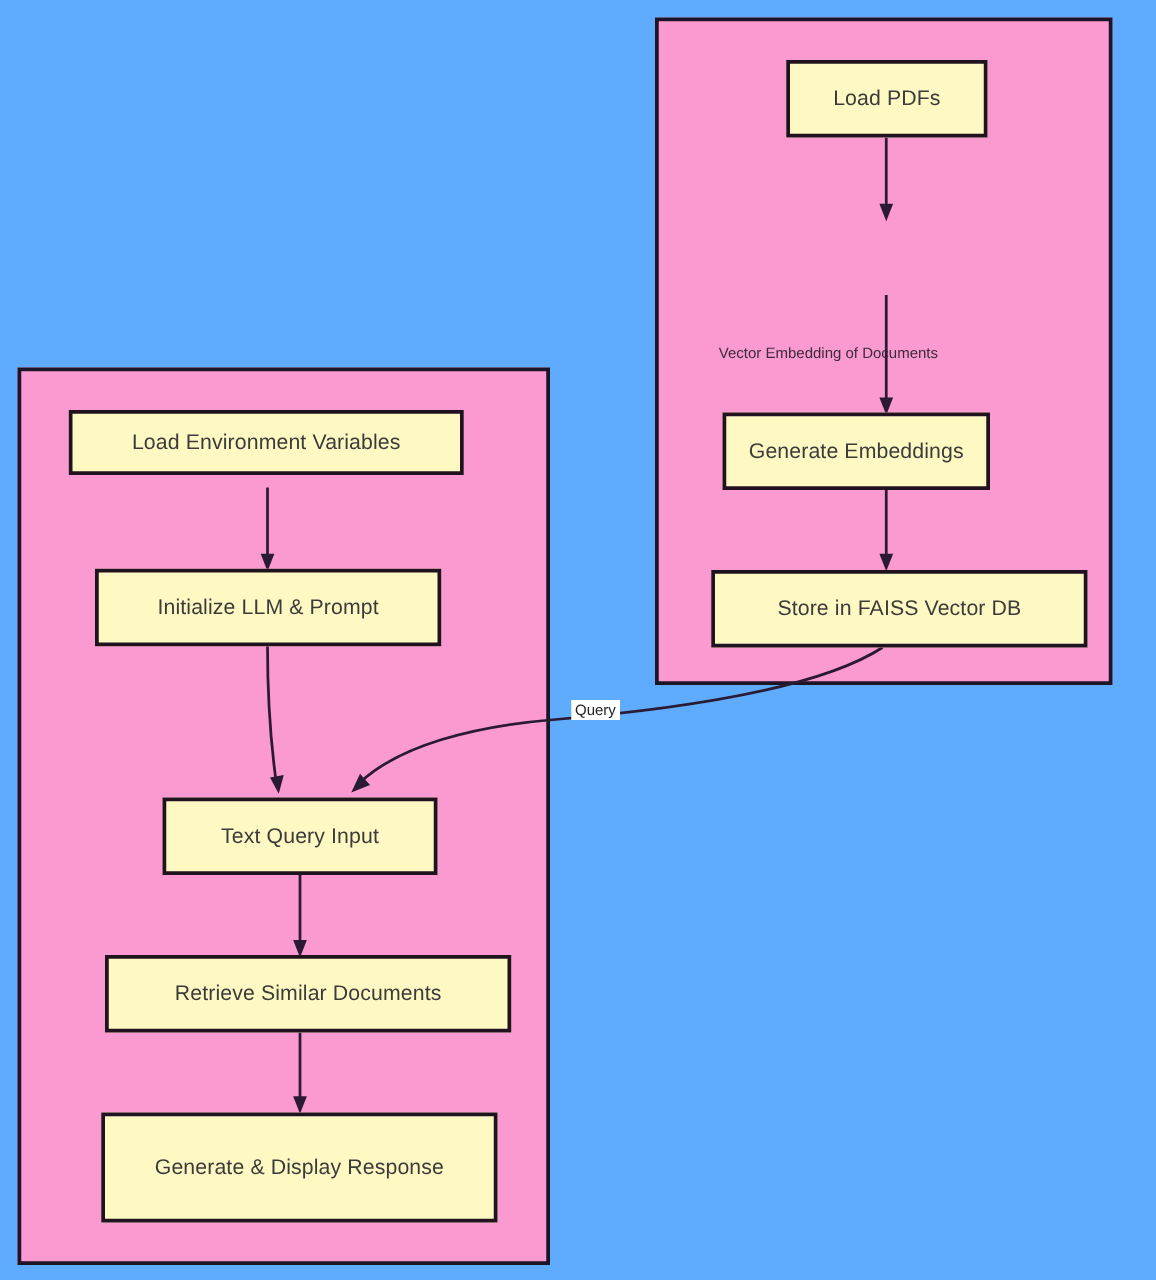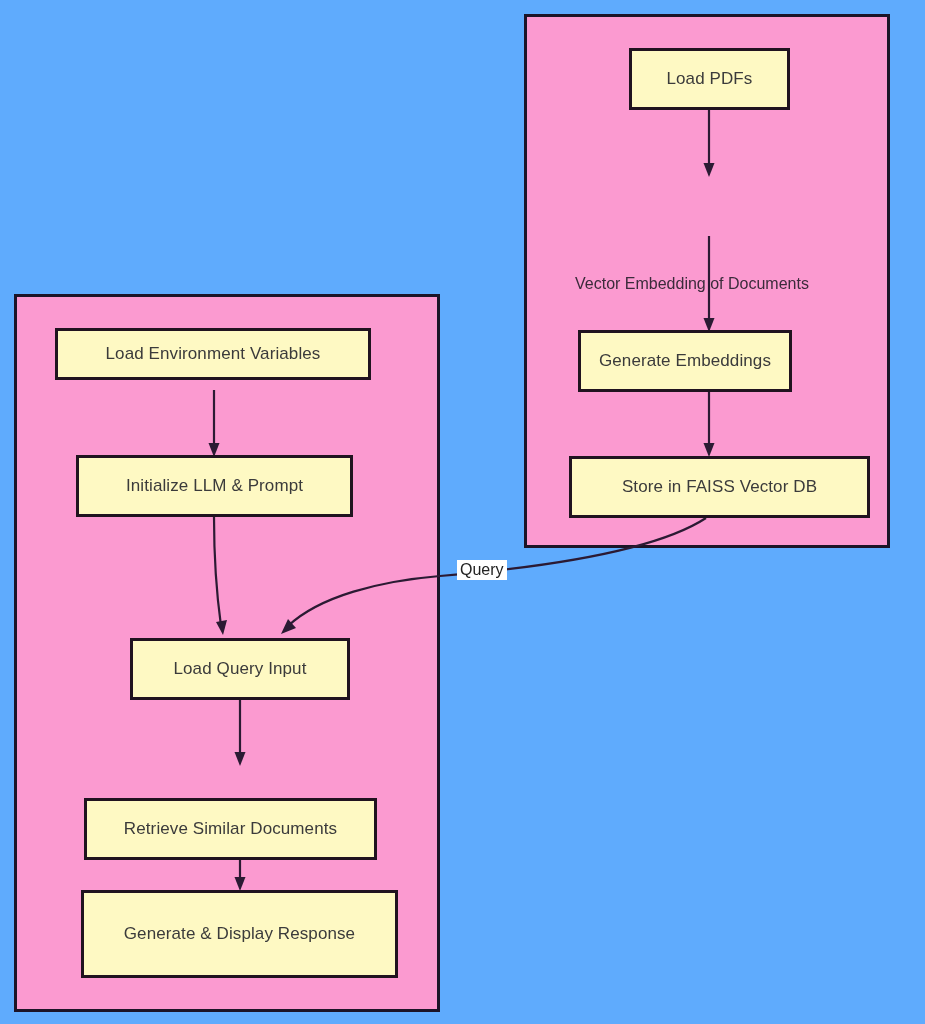--- a/index.html
+++ b/index.html
@@ -36,21 +36,21 @@
     align-items: center;
     justify-content: center;
     color: #3b3b3b;
     font-size: 17px;
     letter-spacing: 0.1px;
     line-height: 1.2;
     text-align: center;
   }
   .edge-label {
     position: absolute;
-    font-size: 16px;
+    font-size: 12px;
     color: #3b2b3b;
     white-space: nowrap;
     line-height: 1;
   }
   .edge-label.boxed {
     background: #ffffff;
     padding: 2px 3px;
     color: #222222;
     text-align: center;
   }
@@ -140,24 +140,24 @@
 
   <div class="node" style="left:55px; top:328px; width:316px; height:52px;">
     <span>Load Environment Variables</span>
   </div>
 
   <div class="node" style="left:76px; top:455px; width:277px; height:62px;">
     <span>Initialize LLM &amp; Prompt</span>
   </div>
 
   <div class="node" style="left:130px; top:638px; width:220px; height:62px;">
-    <span>Load Query Input</span>
+    <span>Text Query Input</span>
   </div>
 
-  <div class="node" style="left:84px; top:764px; width:293px; height:62px;margin-top:34px;">
+  <div class="node" style="left:84px; top:764px; width:325px; height:62px;">
     <span>Retrieve Similar Documents</span>
   </div>
 
   <div class="node" style="left:81px; top:890px; width:317px; height:88px;">
     <span>Generate &amp; Display Response</span>
   </div>
 
   <div class="edge-label" style="left:575px; top:276px;">
     <span>Vector Embedding of Documents</span>
   </div>

